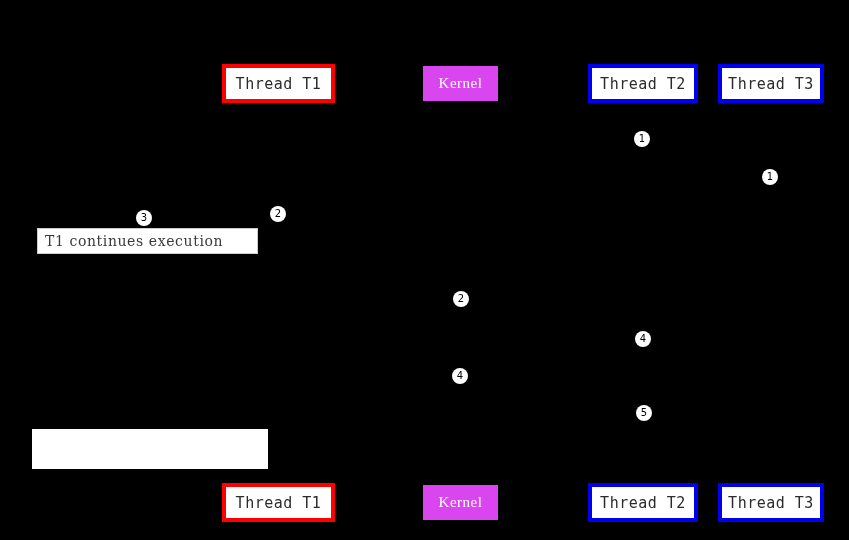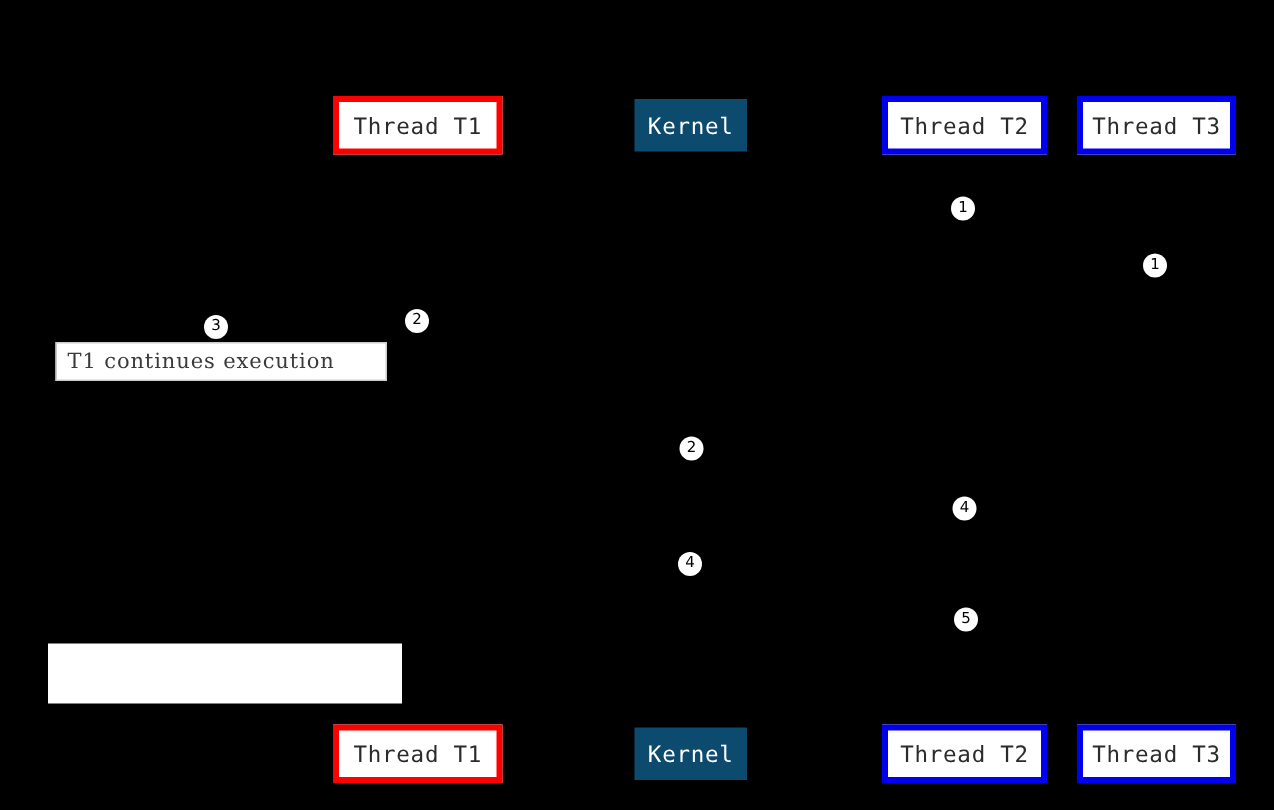--- a/index.html
+++ b/index.html
@@ -29,23 +29,24 @@
     letter-spacing: 0.5px;
     white-space: nowrap;
   }
   .lifeline-box.outline {
     background: #ffffff;
     color: #2b2b2b;
     border-style: solid;
     border-width: 4px;
   }
   .lifeline-box.solid {
-    background: #0c4a6e;
+    background: #d946ef;
     color: #ffffff;
     border: 0;
+    font-family: Liberation Serif, serif;
   }
 
   
   .lifeline {
     position: absolute;
     width: 1px;
     background: #000000;
   }
   .lifeline-notch {
     position: absolute;

